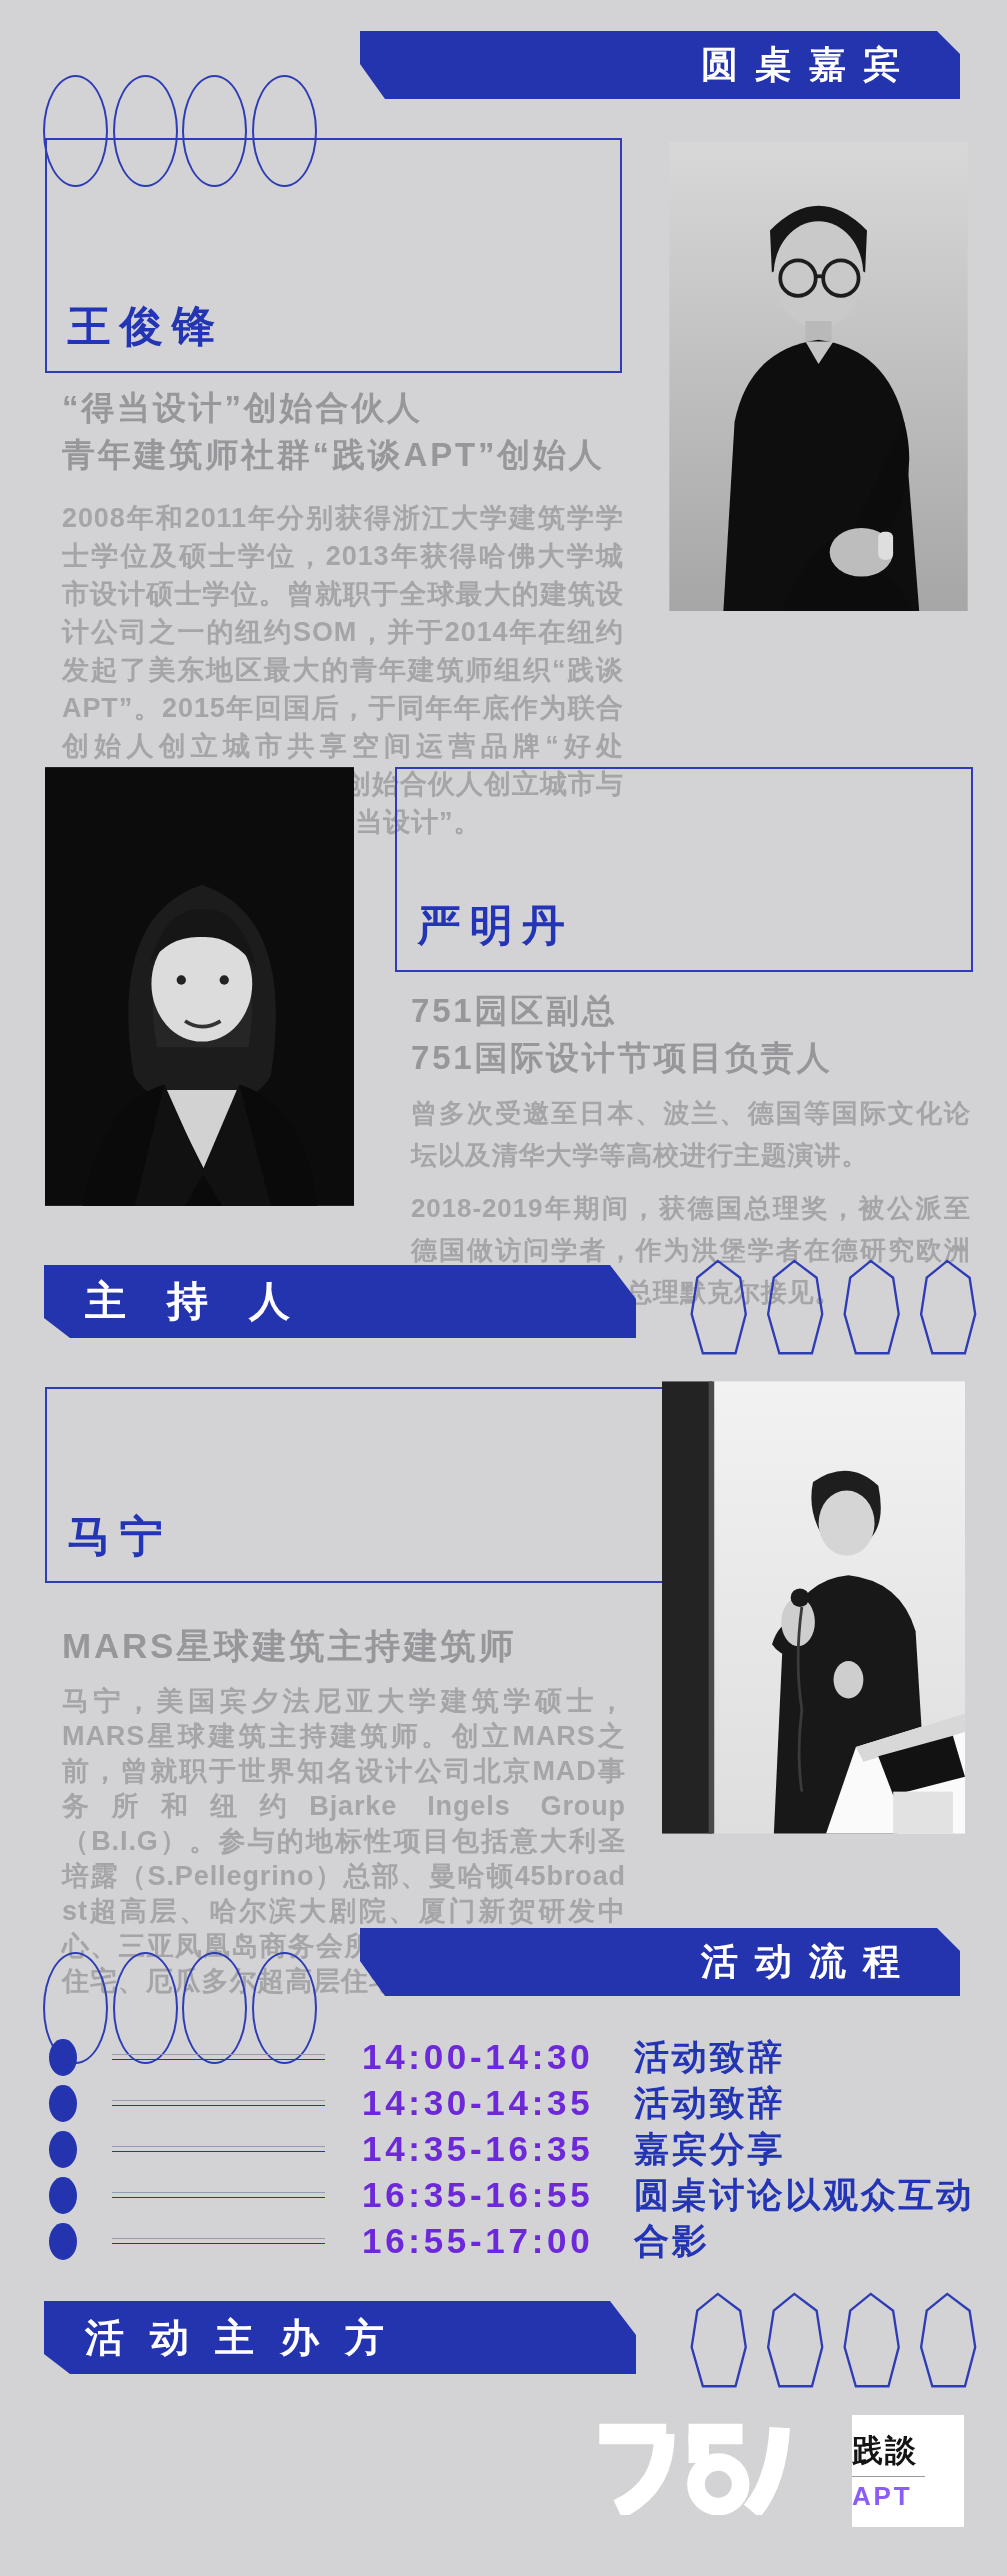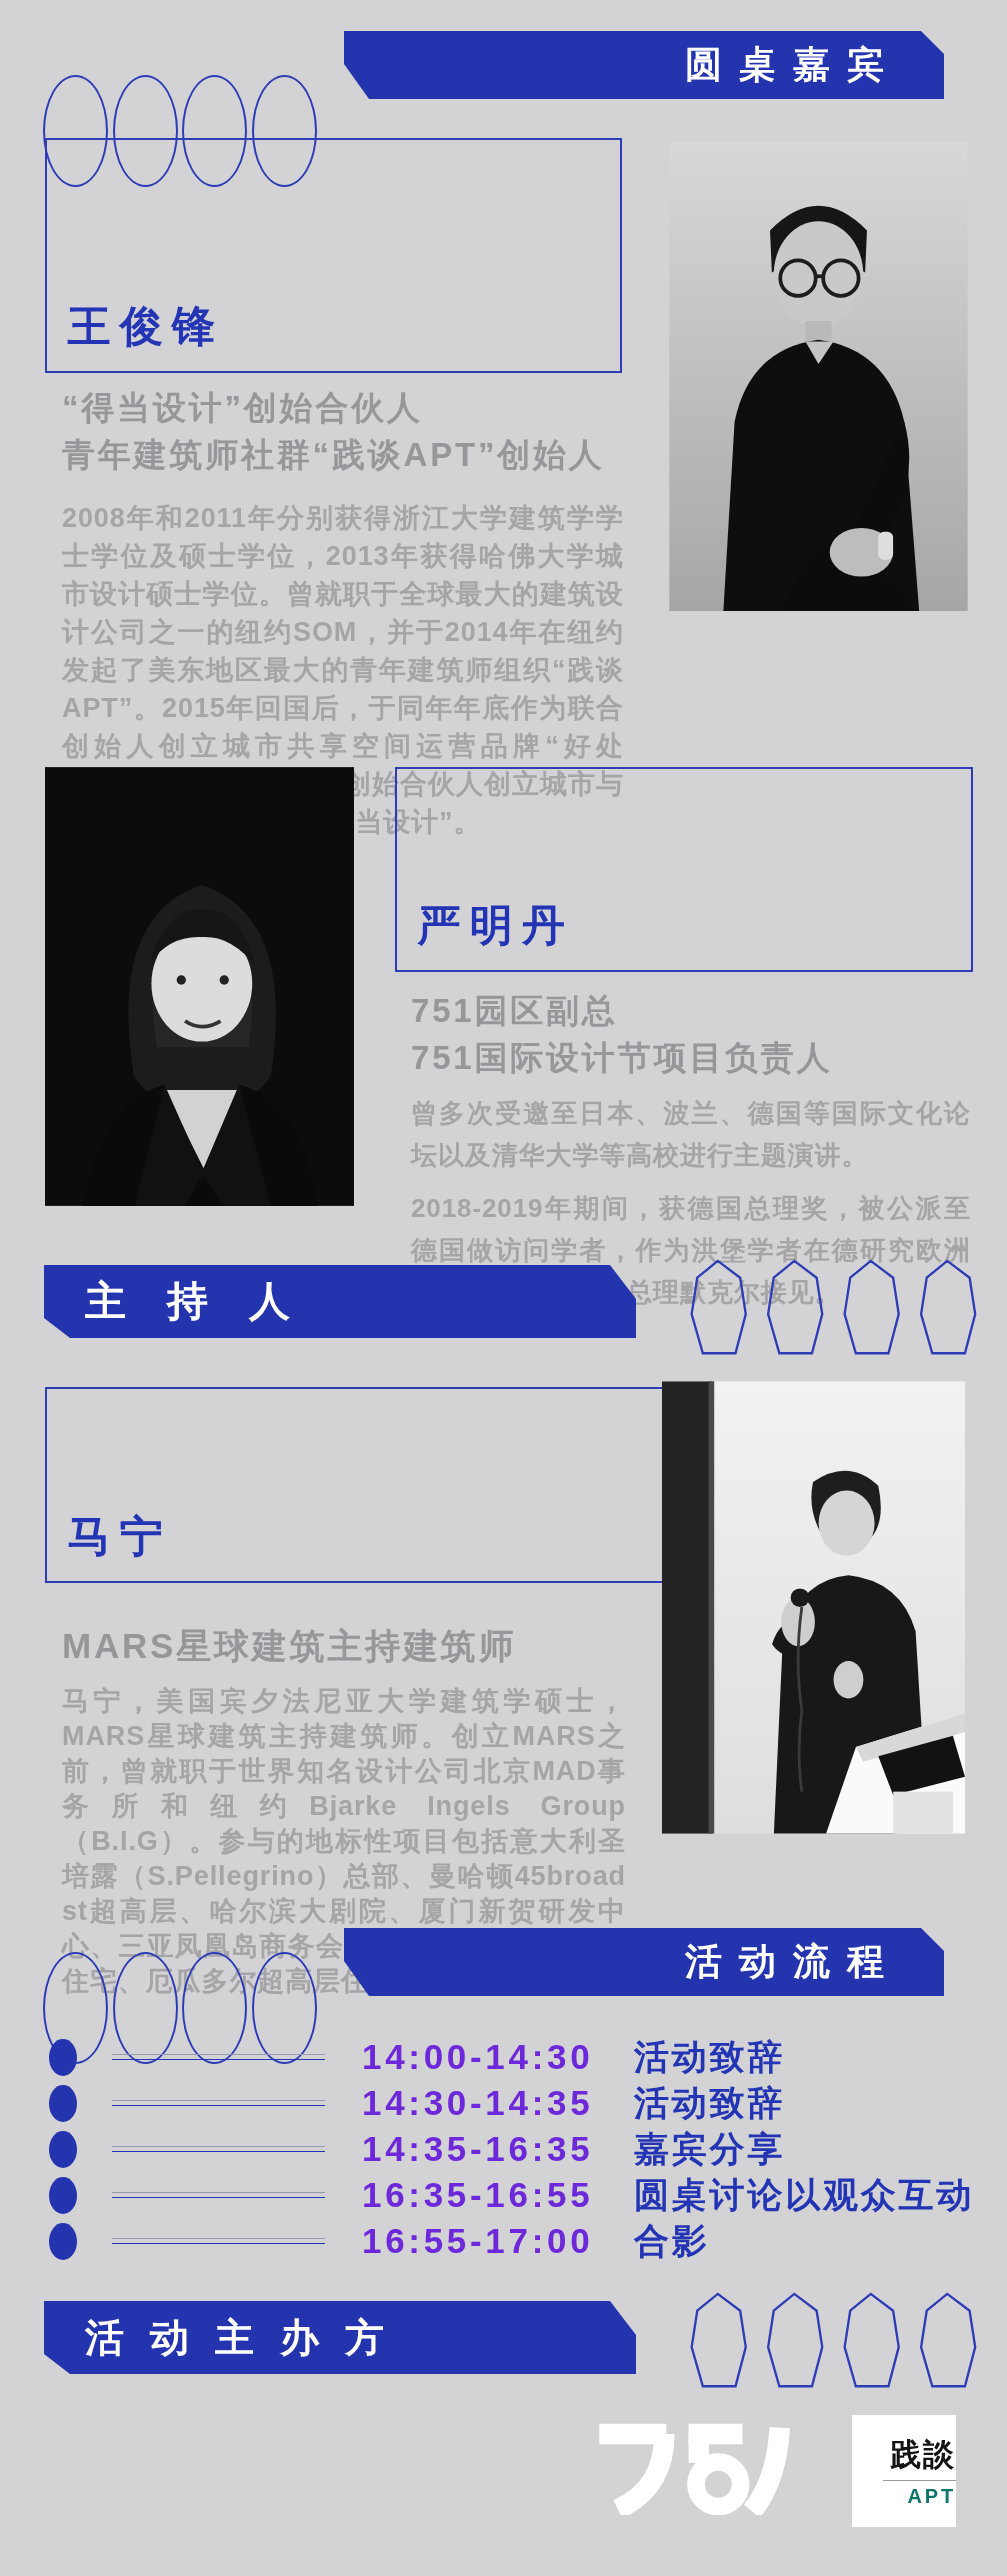--- a/index.html
+++ b/index.html
@@ -3,21 +3,21 @@
 <meta charset="utf-8">
 <style>
   html,body{margin:0;padding:0;background:#bfbfc1;}
   .poster{
     position:relative;width:1008px;height:2576px;margin:0 auto;
     background:#d3d3d5;overflow:hidden;
     font-family:"Liberation Sans","DejaVu Sans",sans-serif;
   }
   
   .banner{position:absolute;background:#2433ae;display:flex;align-items:center;color:#fff;font-weight:bold;}
-  .banner-right{left:344px;width:600px;height:68px;
+  .banner-right{left:360px;width:600px;height:68px;
     clip-path:polygon(0 0,577px 0,600px 23px,600px 68px,25px 68px,0 33px);
     justify-content:flex-end;padding-right:43px;box-sizing:border-box;
     font-size:37px;letter-spacing:17px;}
   .banner-left{left:44px;width:592px;height:73px;
     clip-path:polygon(0 0,566px 0,592px 34px,592px 73px,26px 73px,0 53px);
     justify-content:flex-start;padding-left:41px;box-sizing:border-box;
     font-size:41px;}
   #banner-guests{top:31px;}
   #banner-schedule{top:1928px;}
   #banner-host{top:1265px;letter-spacing:41px;}
@@ -55,25 +55,25 @@
   
   .schedule{position:absolute;left:0;top:2034px;width:1008px;}
   .schedule-row{position:relative;height:46px;display:flex;align-items:center;}
   .sch-bullet{position:absolute;left:49px;width:28px;height:37px;border-radius:50%;background:#2433ae;}
   .sch-line{position:absolute;left:112px;width:213px;height:5.6px;
     border-top:1.9px solid #989aad;border-bottom:1.9px solid #2334b4;box-sizing:border-box;}
   .sch-time{position:absolute;left:362px;color:#6d28d9;font-weight:bold;font-size:35px;letter-spacing:3.7px;}
   .sch-label{position:absolute;left:634px;color:#2334b4;font-weight:bold;font-size:35px;letter-spacing:2.8px;}
   
   #logo-751{position:absolute;left:597px;top:2422px;}
-  #logo-apt{position:absolute;left:852px;top:2415px;width:104px;height:112px;background:#fff;
-    display:flex;flex-direction:column;align-items:flex-end;justify-content:center;gap:3.7px;}
+  #logo-apt{position:absolute;left:852px;top:2415px;width:112px;height:112px;background:#fff;
+    display:flex;flex-direction:column;align-items:flex-start;justify-content:center;gap:3.7px;}
   #logo-apt .cn{font-family:"Liberation Serif","DejaVu Serif",serif;font-size:31px;font-weight:bold;color:#141414;letter-spacing:1.9px;}
   #logo-apt .divider{width:73px;height:0.9px;background:#9a9a9a;}
-  #logo-apt .en{font-size:20px;font-weight:bold;color:#0f766e;letter-spacing:2.8px;}
+  #logo-apt .en{font-size:26px;font-weight:bold;color:#8b5cf6;letter-spacing:2.8px;}
 </style>
 </head>
 <body>
 
 <div class="poster">
 
   <div class="ovals" id="ovals-top">
     <div class="oval"></div>
     <div class="oval"></div>
     <div class="oval"></div>

